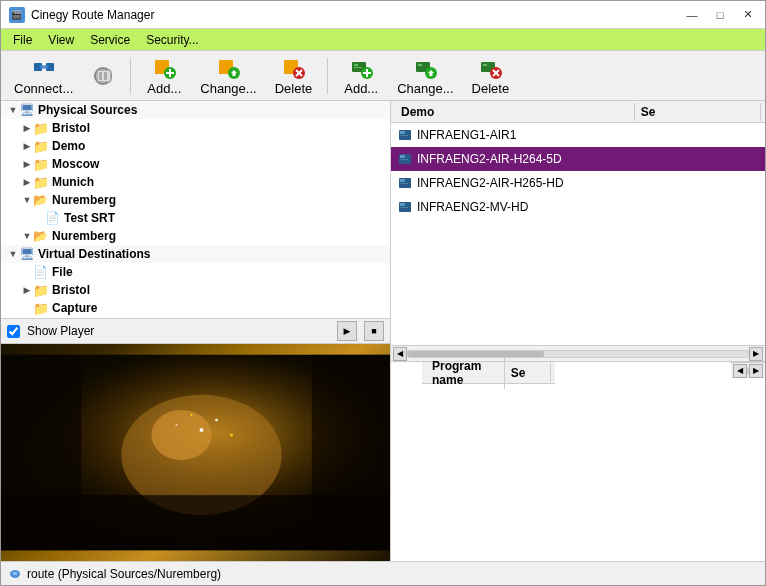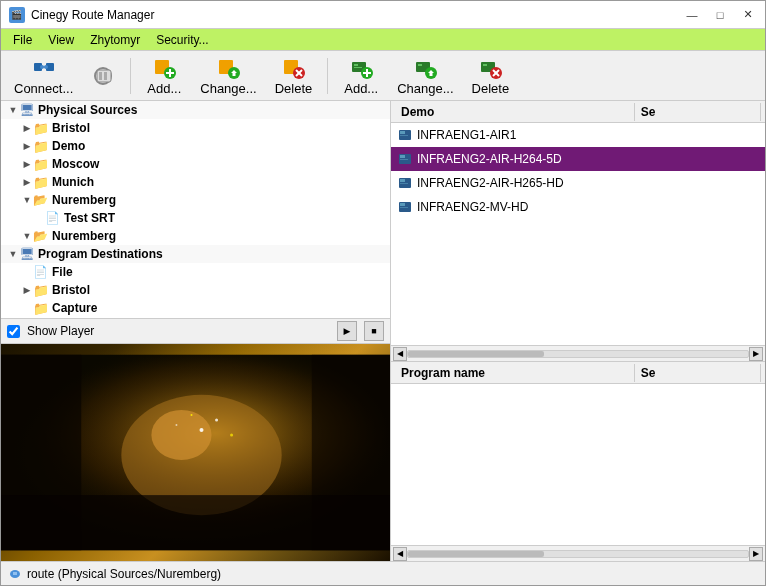--- a/index.html
+++ b/index.html
@@ -61,21 +61,21 @@
     .list-item.selected { background: #701a75; color: white; }
     .list-item .item-icon { width: 16px; height: 16px; margin-right: 4px; display: flex; align-items: center; justify-content: center; }
 
     
     .right-scrollbar-h { height: 16px; background: #f0f0f0; border-top: 1px solid #ccc; display: flex; align-items: center; padding: 0 2px; }
     .scrollbar-track { flex: 1; height: 8px; background: #e0e0e0; border: 1px solid #ccc; border-radius: 2px; position: relative; }
     .scrollbar-thumb { position: absolute; left: 0; top: 0; height: 100%; width: 40%; background: #bbb; border-radius: 2px; }
     .scrollbar-arrow { width: 14px; height: 14px; display: flex; align-items: center; justify-content: center; background: #e0e0e0; border: 1px solid #aaa; cursor: pointer; font-size: 8px; }
 
     
-    .bottom-table { flex: 0 0 200px; border-top: 1px solid #ccc; display: flex; flex-direction: column; }
+    .bottom-table { flex: 0 0 200px; border-top: 1px solid #ccc; display: flex; flex-direction: row; padding-left: 31px; }
     .bottom-table-header { height: 22px; background: #f0f0f0; border-bottom: 1px solid #ccc; display: flex; align-items: center; padding: 0 4px; }
     .bottom-table-content { flex: 1; background: white; }
     .bottom-scrollbar-h { height: 16px; background: #f0f0f0; border-top: 1px solid #ccc; display: flex; align-items: center; padding: 0 2px; }
 
     
     .statusbar { height: 24px; background: #f0f0f0; border-top: 1px solid #ccc; display: flex; align-items: center; padding: 0 6px; gap: 4px; }
     .status-icon { width: 16px; height: 16px; display: flex; align-items: center; justify-content: center; }
 
     
     .tree-container { display: flex; flex: 1; overflow: hidden; }
@@ -106,21 +106,21 @@
     <div class="titlebar-controls">
       <button class="titlebar-btn">—</button>
       <button class="titlebar-btn">□</button>
       <button class="titlebar-btn close">✕</button>
     </div>
   </div>
 
   <div class="menubar">
     <div class="menu-item">File</div>
     <div class="menu-item">View</div>
-    <div class="menu-item">Zhytomyr</div>
+    <div class="menu-item">Service</div>
     <div class="menu-item">Security...</div>
   </div>
 
   <div class="toolbar">
 
     <div class="toolbar-btn">
       <div class="toolbar-icon connect-icon">
         <svg width="24" height="24" viewBox="0 0 24 24">
           <rect x="2" y="8" width="8" height="8" rx="1" fill="#2266aa"></rect>
           <rect x="14" y="8" width="8" height="8" rx="1" fill="#2266aa"></rect>
@@ -282,21 +282,21 @@
             <span class="indent" style="width:18px;"></span>
             <span class="expander">▼</span>
             <span class="node-icon" style="color:#e8a020;">📂</span>
             <span class="bold">Nuremberg</span>
           </div>
 
           <div class="tree-item" style="background:#f8f8f8;">
             <span class="indent" style="width:4px;"></span>
             <span class="expander">▼</span>
             <span class="node-icon" style="color:#4a7ab5;">🖥</span>
-            <span class="bold">Program Destinations</span>
+            <span class="bold">Virtual Destinations</span>
           </div>
 
           <div class="tree-item">
             <span class="indent" style="width:18px;"></span>
             <span class="expander" style="width:12px;"></span>
             <span class="node-icon" style="color:#888;">📄</span>
             <span class="bold">File</span>
           </div>
 
           <div class="tree-item">

